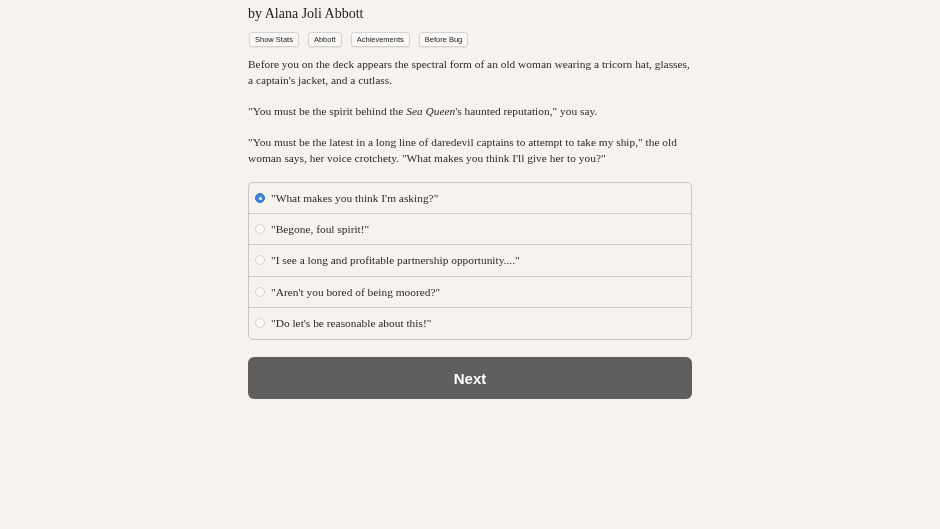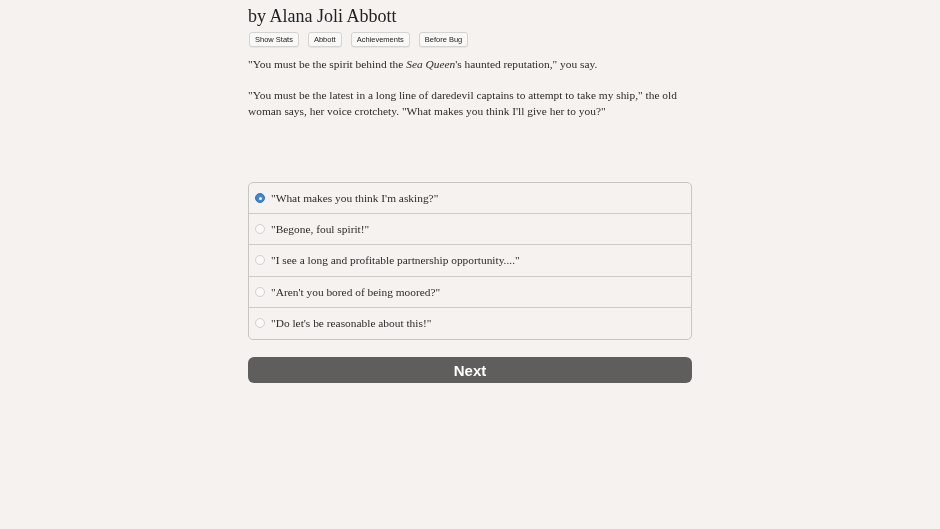--- a/index.html
+++ b/index.html
@@ -3,21 +3,21 @@
 <meta charset="utf-8">
 <style>
   html, body { margin: 0; padding: 0; }
   body {
     width: 940px; height: 529px; overflow: hidden;
     background: #f6f2ef;
     font-family: "Liberation Serif", "DejaVu Serif", serif;
     color: #2b2b2b;
   }
   .container { position: absolute; left: 248px; top: 0; width: 444px; }
-  .author { position: absolute; top: 6px; left: 0; font-size: 18px; color: #222; white-space: nowrap; }
+  .author { position: absolute; top: 6px; left: 0; font-size: 14px; color: #222; white-space: nowrap; }
   .buttons { position: absolute; top: 32px; left: 1px; display: flex; gap: 9px; }
   .btn {
     font-family: "Liberation Sans", "DejaVu Sans", sans-serif;
     font-size: 7.5px; color: #222;
     background: #faf8f6; border: 1px solid #d6d2cf; border-radius: 3px;
     padding: 1px 5px; line-height: 11px; height: 11px;
     box-shadow: 0 1px 0 rgba(0,0,0,0.05);
     text-align: center;
   }
   .passage { position: absolute; top: 56px; left: 0; width: 444px; font-size: 11.4px; line-height: 16px; }
@@ -33,41 +33,42 @@
   .choice:last-child { border-bottom: none; }
   .radio {
     width: 8px; height: 8px; border-radius: 50%; border: 1px solid #d4d0cd; background: #fbfaf9;
     margin-right: 6px; box-sizing: content-box; flex-shrink: 0; position: relative;
   }
   .radio.checked { background: #3b86d6; border-color: #2e74c4; }
   .radio.checked::after {
     content: ""; position: absolute; left: 2.5px; top: 2.5px; width: 3px; height: 3px; border-radius: 50%; background: #fff;
   }
   .next {
-    position: absolute; top: 357px; left: 0; width: 444px; height: 26px;
+    position: absolute; top: 357px; left: 0; width: 444px; height: 42px;
     background: #605e5c; border-radius: 6px; border: none;
     color: #fff; font-family: "Liberation Sans", "DejaVu Sans", sans-serif; font-weight: bold; font-size: 15px;
     display: flex; align-items: center; justify-content: center;
   }
   em { }
 </style>
 </head>
 <body>
 
 <div class="container">
   <div class="author">by Alana Joli Abbott</div>
 
   <div class="buttons">
     <div class="btn">Show Stats</div>
     <div class="btn">Abbott</div>
     <div class="btn">Achievements</div>
     <div class="btn">Before Bug</div>
   </div>
 
   <div class="passage">
+    <p>Before you on the deck appears the spectral form of an old woman wearing a tricorn hat, glasses, a captain's jacket, and a cutlass.</p>
     <p><span>"You must be the spirit behind the </span><em>Sea Queen</em><span>'s haunted reputation," you say.</span></p>
     <p>"You must be the latest in a long line of daredevil captains to attempt to take my ship," the old woman says, her voice crotchety. "What makes you think I'll give her to you?"</p>
   </div>
 
   <div class="choices">
     <div class="choice">
       <span class="radio checked"></span>
       <span>"What makes you think I'm asking?"</span>
     </div>
     <div class="choice">

